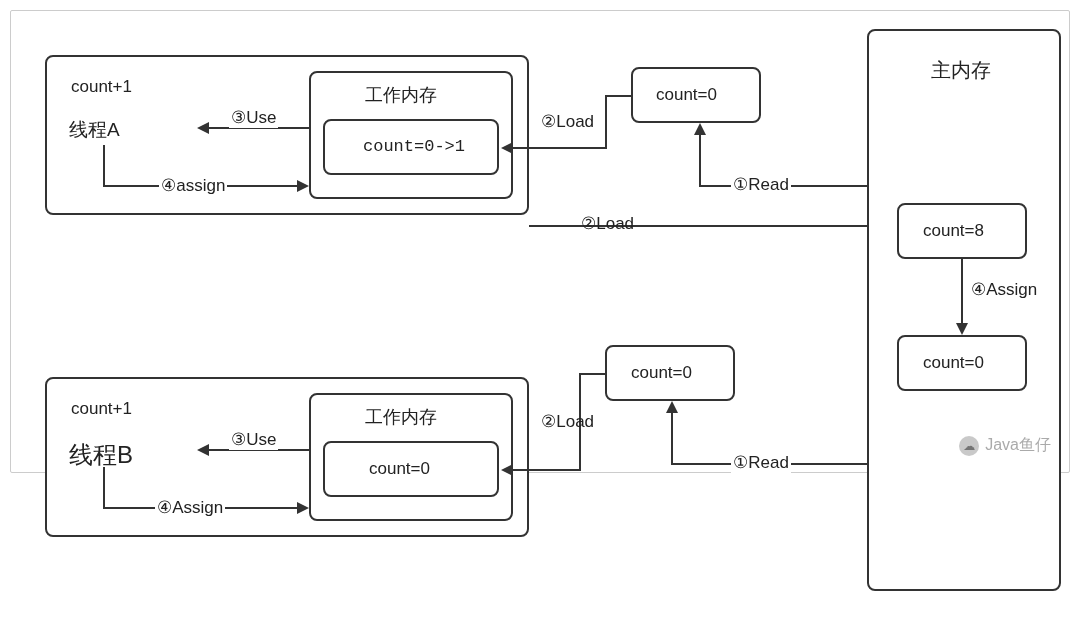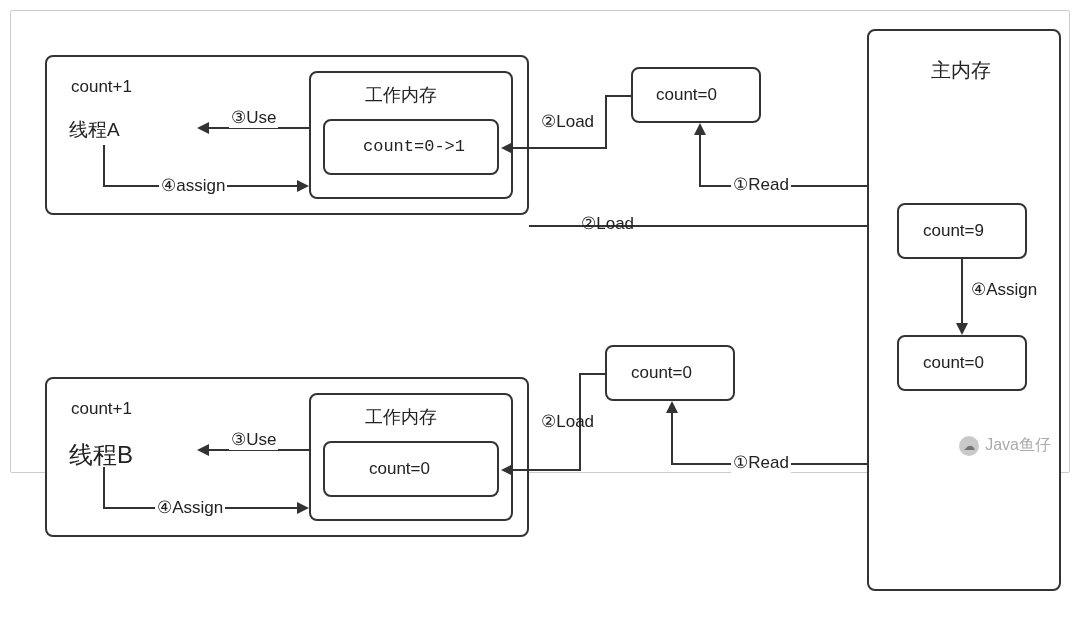--- a/index.html
+++ b/index.html
@@ -98,21 +98,21 @@
   <div class="label" style="left:720px; top:163px; background:#fff; padding:0 2px;">①Read</div>
 
   <div class="arrow-line" style="left:518px; top:214px; width:356px; height:2px;"></div>
   <div class="arrowhead ah-right" style="left:874px; top:208.5px;"></div>
   <div class="label" style="left:570px; top:202px;">②Load</div>
 
   <div class="box" style="left:856px; top:18px; width:194px; height:562px;"></div>
   <div class="label title" style="left:920px; top:46px; font-size:20px;">主内存</div>
 
   <div class="box" style="left:886px; top:192px; width:130px; height:56px;"></div>
-  <div class="label" style="left:912px; top:210px;">count=9</div>
+  <div class="label" style="left:912px; top:210px;">count=8</div>
 
   <div class="arrow-line" style="left:950px; top:248px; width:2px; height:64px;"></div>
   <div class="arrowhead ah-down" style="left:944.5px; top:312px;"></div>
   <div class="label" style="left:960px; top:268px;">④Assign</div>
 
   <div class="box" style="left:886px; top:324px; width:130px; height:56px;"></div>
   <div class="label" style="left:912px; top:342px;">count=0</div>
 
   <div class="box" style="left:34px; top:366px; width:484px; height:160px;"></div>
   <div class="label" style="left:60px; top:388px;">count+1</div>

